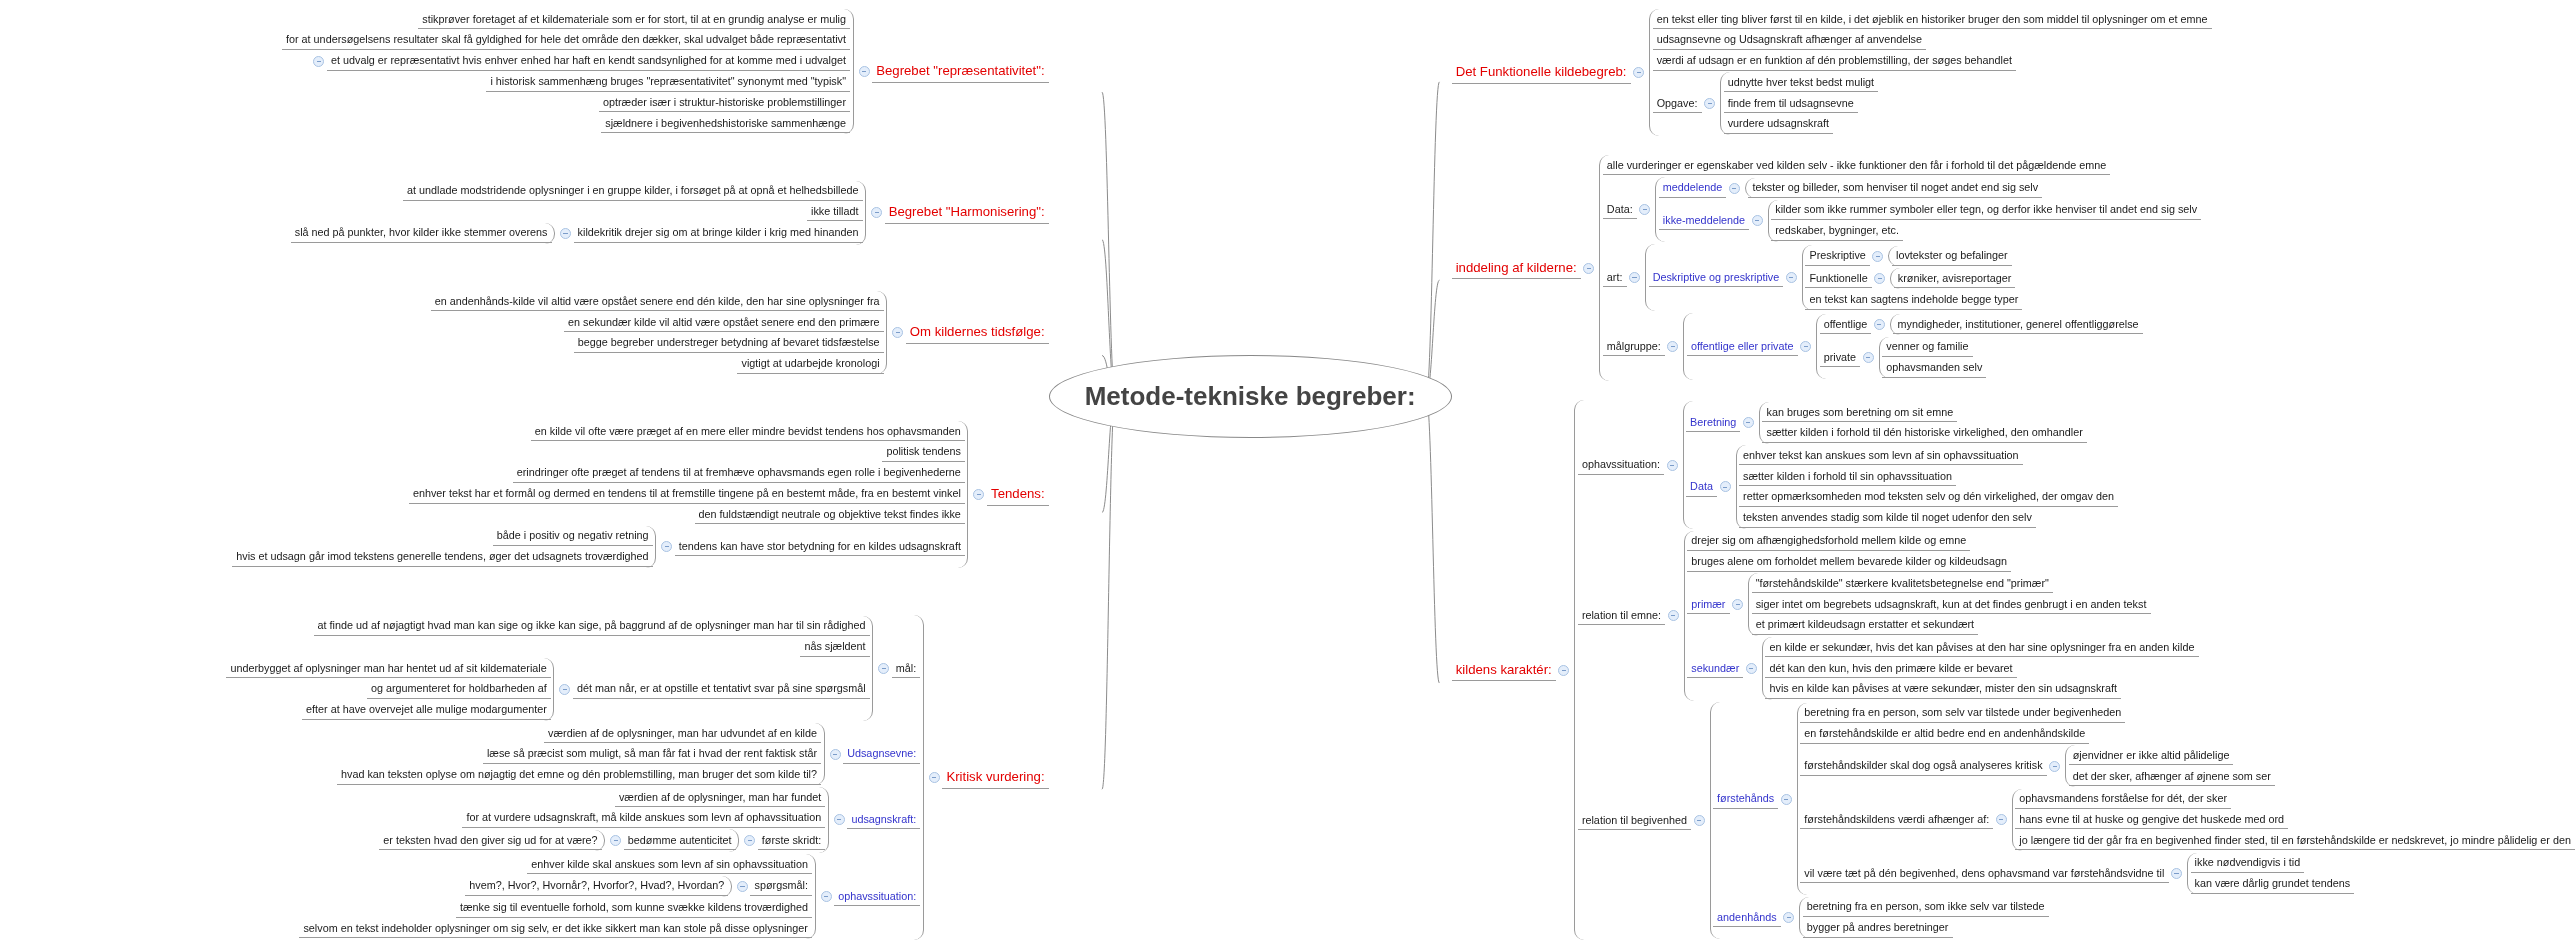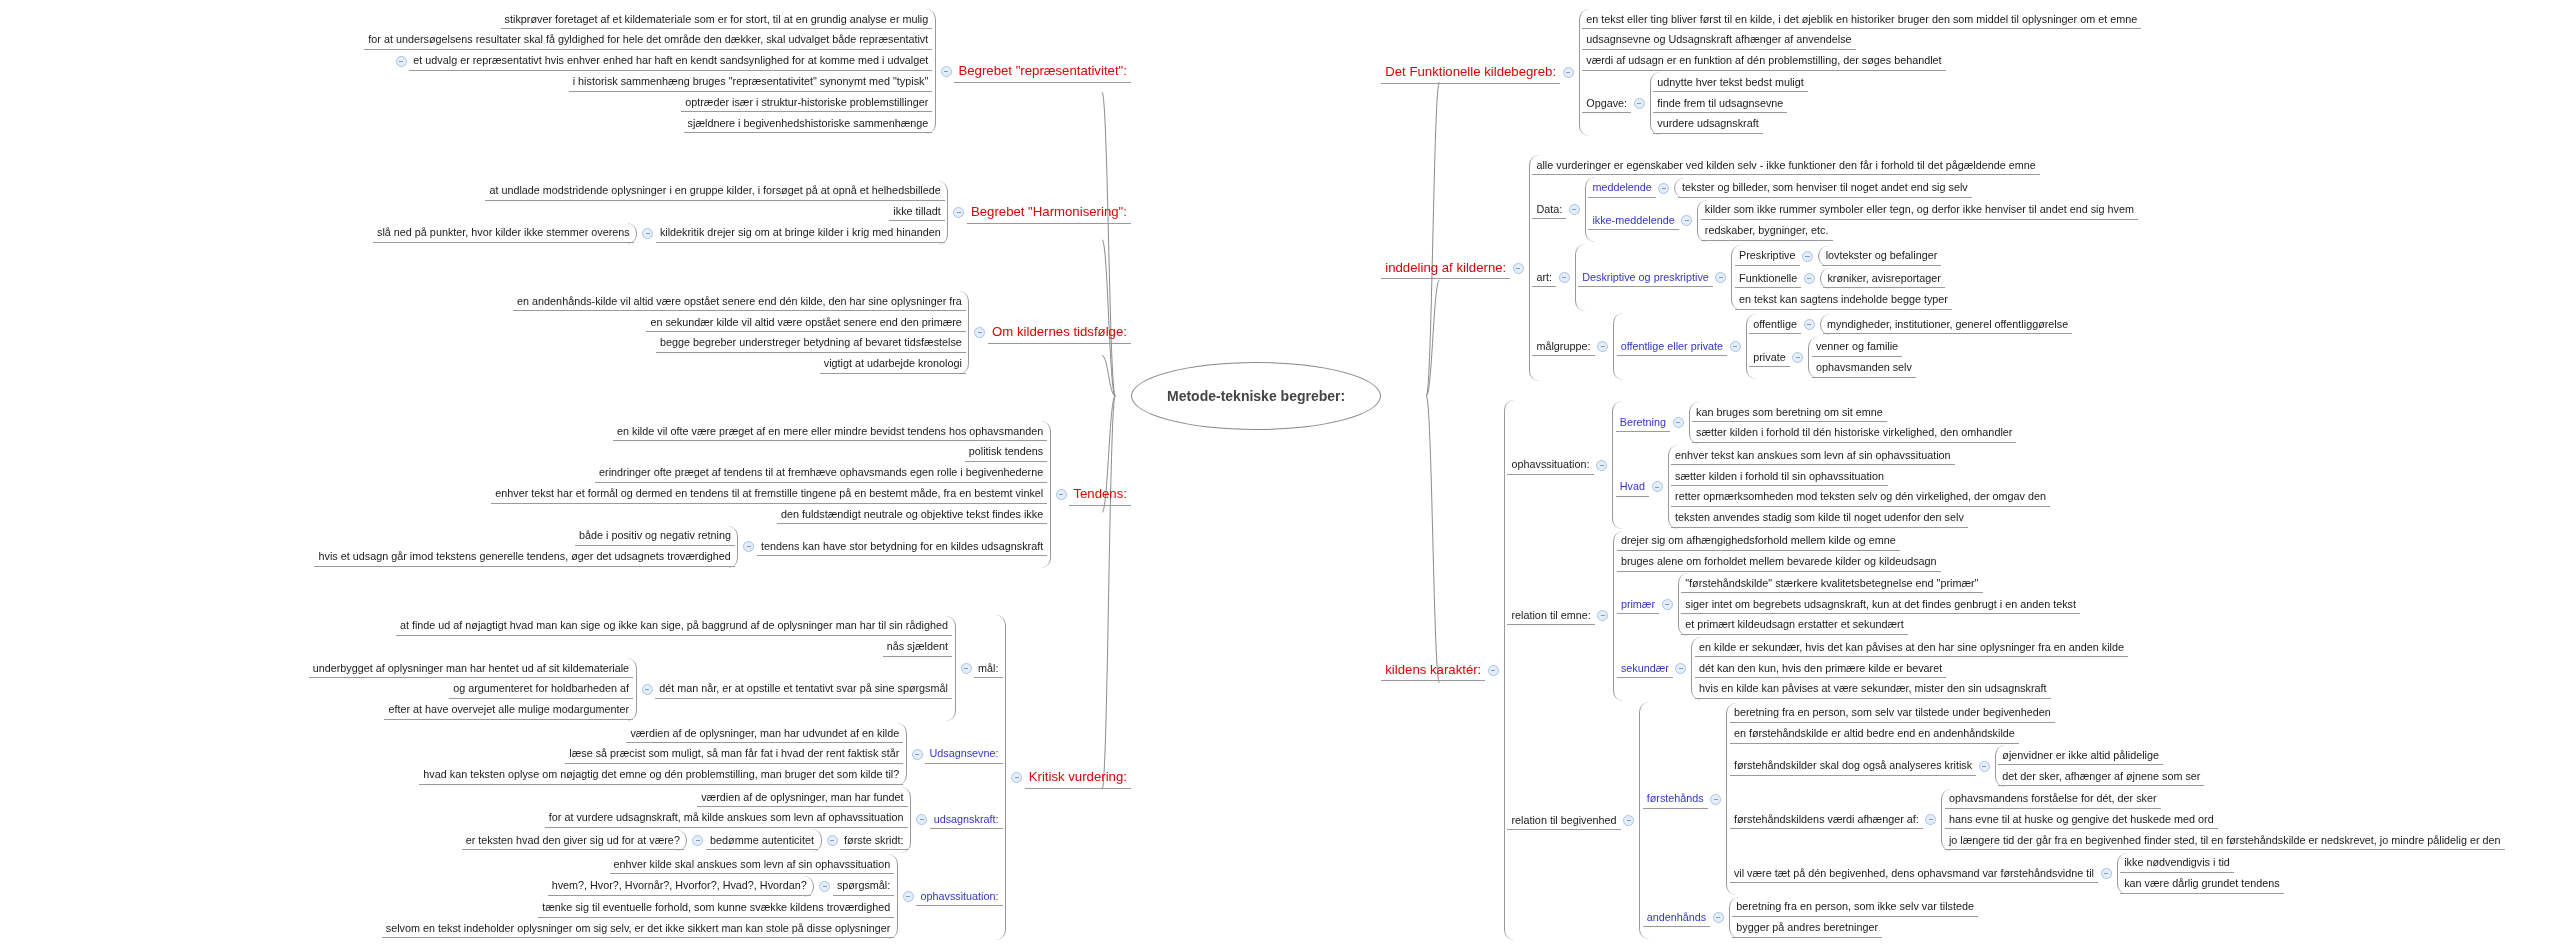--- a/index.html
+++ b/index.html
@@ -9,21 +9,21 @@
   html,body{margin:0;padding:0;background:#ffffff;}
   body{width:2576px;height:949px;font-family:"Liberation Sans",sans-serif;color:var(--c-text);}
   #map{position:relative;width:2576px;height:949px;overflow:hidden;display:flex;align-items:center;padding-left:19px;}
   #edges{position:absolute;left:0;top:0;width:2576px;height:949px;pointer-events:none;z-index:1;}
   .side{position:relative;z-index:2;display:flex;flex-direction:column;justify-content:space-between;
         box-sizing:border-box;height:100%;padding:8.3px 0;}
   .side.left{width:1112px;align-items:flex-end;}
   .side.right{flex:1;align-items:flex-start;}
   .rootwrap{position:relative;z-index:3;flex:0 0 auto;display:flex;align-items:center;}
   .root{background:#ffffff;border:1.2px solid #888888;border-radius:50%;
-        padding:25px 35px;font-size:14px;font-weight:bold;color:#444444;
+        padding:25px 35px;font-size:26px;font-weight:bold;color:#444444;
         white-space:nowrap;margin-bottom:157px;}
   .node-row{display:flex;align-items:center;}
   .label-line{display:flex;align-items:center;margin:0.8px 0;}
   .lbl{white-space:nowrap;font-size:10.8px;line-height:1.3;padding:1.7px 4.1px 2.5px;
        border-bottom:0.8px solid var(--c-line);color:var(--c-text);cursor:default;}
   .lbl.blue{color:var(--c-concept);text-align:right;}
   .lbl.red{color:var(--c-branch);font-size:13.2px;}
   .kids{display:flex;flex-direction:column;justify-content:center;margin:0.8px 2.5px;padding:0 2.5px;}
   .kids.right{border-left:0.8px solid var(--c-line);border-radius:10px 0 0 10px;align-items:flex-start;}
   .kids.left{border-right:0.8px solid var(--c-line);border-radius:0 10px 10px 0;align-items:flex-end;}
@@ -424,21 +424,21 @@
                 </div>
               </div>
               <div class="node-row">
                 <div class="label-line">
                   <span class="lbl blue">ikke-meddelende</span>
                   <span class="fold"></span>
                 </div>
                 <div class="kids right">
                   <div class="node-row">
                     <div class="label-line">
-                      <span class="lbl">kilder som ikke rummer symboler eller tegn, og derfor ikke henviser til andet end sig hvem</span>
+                      <span class="lbl">kilder som ikke rummer symboler eller tegn, og derfor ikke henviser til andet end sig selv</span>
                     </div>
                   </div>
                   <div class="node-row">
                     <div class="label-line">
                       <span class="lbl">redskaber, bygninger, etc.</span>
                     </div>
                   </div>
                 </div>
               </div>
             </div>
@@ -564,21 +564,21 @@
                   </div>
                   <div class="node-row">
                     <div class="label-line">
                       <span class="lbl">sætter kilden i forhold til dén historiske virkelighed, den omhandler</span>
                     </div>
                   </div>
                 </div>
               </div>
               <div class="node-row">
                 <div class="label-line">
-                  <span class="lbl blue">Hvad</span>
+                  <span class="lbl blue">Data</span>
                   <span class="fold"></span>
                 </div>
                 <div class="kids right">
                   <div class="node-row">
                     <div class="label-line">
                       <span class="lbl">enhver tekst kan anskues som levn af sin ophavssituation</span>
                     </div>
                   </div>
                   <div class="node-row">
                     <div class="label-line">

